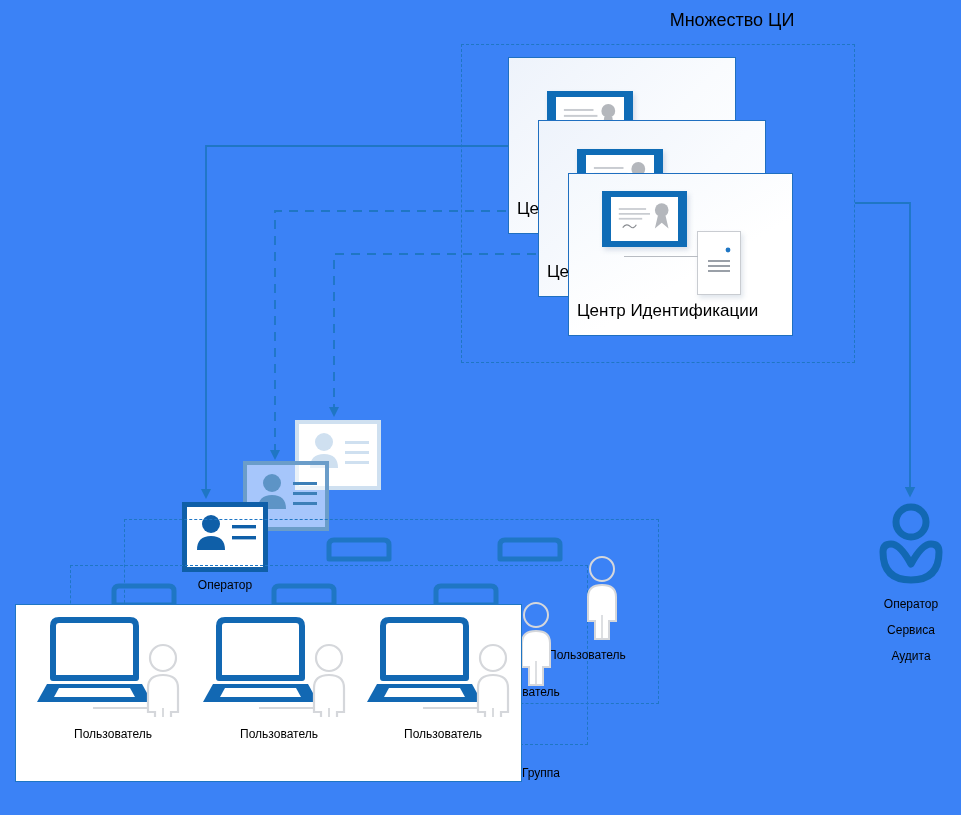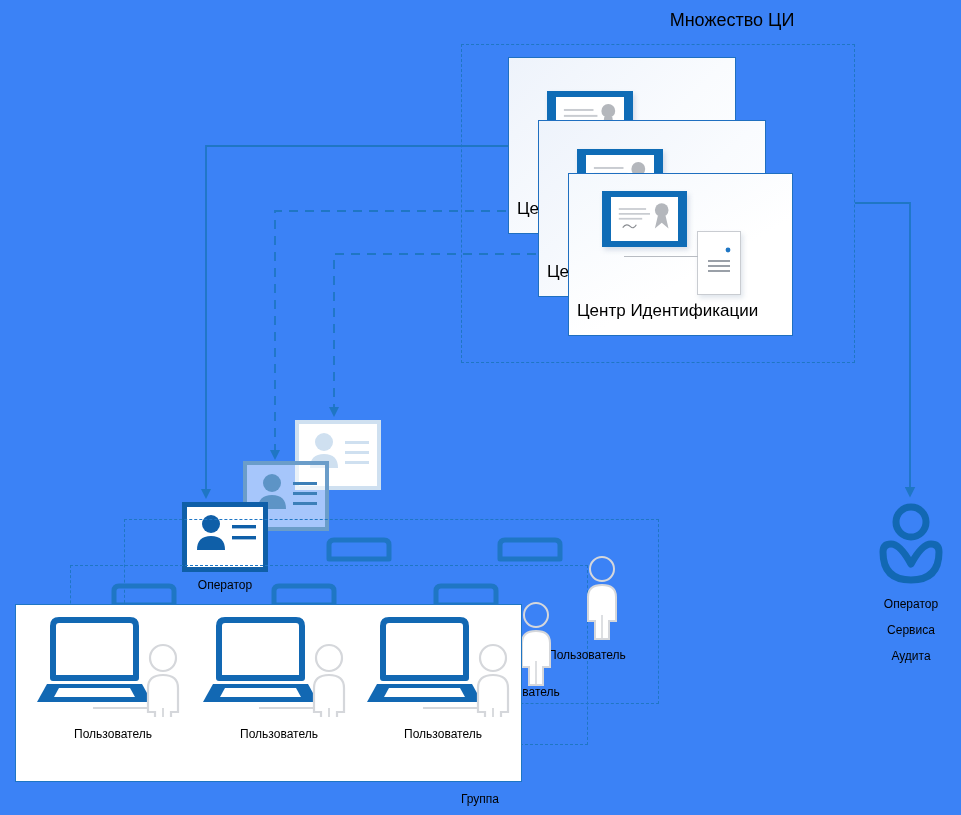--- a/index.html
+++ b/index.html
@@ -298,21 +298,21 @@
       <path d="M12,72 h95 l10,18 h-115 z" fill="#1268b3"></path>
       <path d="M24,76 h71 l5,9 h-81 z" fill="#ffffff"></path>
       <line x1="58" y1="96" x2="130" y2="96" stroke="#d5d7db" stroke-width="2"></line>
       <circle cx="128" cy="46" r="13" fill="none" stroke="#d5d7db" stroke-width="2.2"></circle>
       <path d="M113,76 q0,-13 15,-13 q15,0 15,13 v24 h-7 v19 h-16 v-19 h-7 z" fill="#ffffff" stroke="#d5d7db" stroke-width="2.2"></path>
       <line x1="128" y1="96" x2="128" y2="118" stroke="#d5d7db" stroke-width="1.8"></line>
     </svg>
     <div class="label" style="left:-2px; top:112px; width:160px;">Пользователь</div>
   </div>
 
-  <div class="label" style="left:400px; top:789px; width:160px;">Группа</div>
+  <div class="label" style="left:400px; top:763px; width:160px;text-align:right;">Группа</div>
 
   <div class="abs" style="left:874px; top:502px; width:74px; height:86px;">
     <svg width="74" height="86" viewBox="0 0 74 86" style="display:block">
       <circle cx="37" cy="20" r="15" fill="none" stroke="#1268b3" stroke-width="7"></circle>
       <path d="M9,50 q0,-8 8,-8 q9,0 20,20 q11,-20 20,-20 q8,0 8,8 q0,28 -28,28 q-28,0 -28,-28 z" fill="none" stroke="#1268b3" stroke-width="7" stroke-linejoin="round"></path>
     </svg>
   </div>
   <div class="label multi" style="left:846px; top:591px; width:130px; line-height:26px;">
     <div>Оператор</div>
     <div>Сервиса</div>

